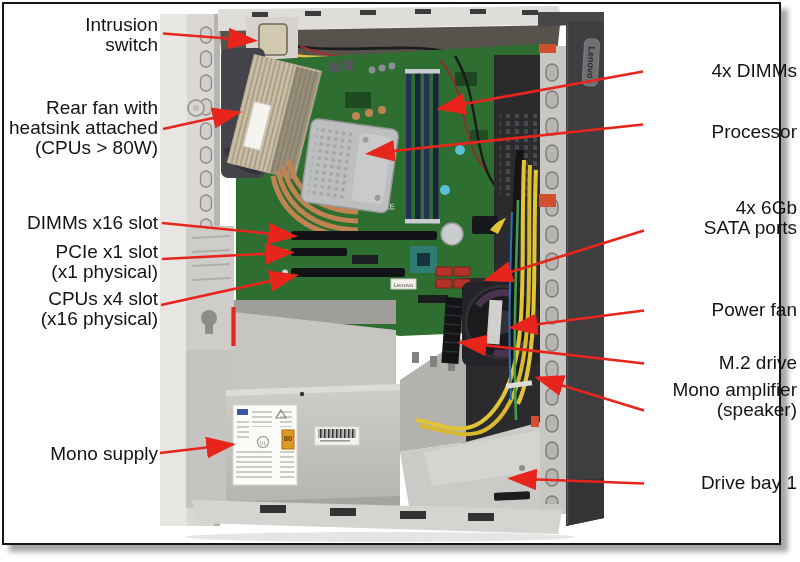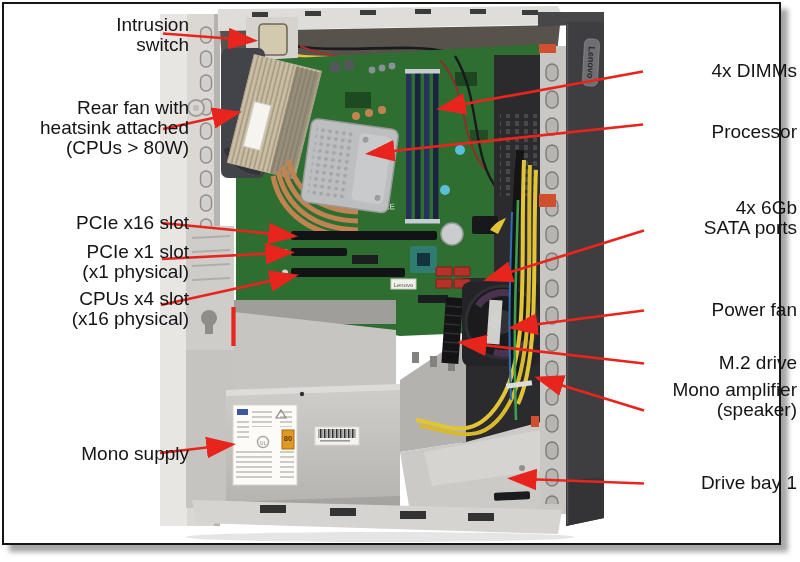--- a/index.html
+++ b/index.html
@@ -4,21 +4,21 @@
 <style>
   html,body{margin:0;padding:0;background:#fff;}
   body{width:800px;height:562px;position:relative;overflow:hidden;
        font-family:"Liberation Sans",sans-serif;}
   .frame{position:absolute;left:2px;top:2px;width:775px;height:539px;
          border:2px solid #151515;background:#ffffff;
          box-shadow:7px 7px 5px rgba(0,0,0,0.35);}
   svg.scene{position:absolute;left:0;top:0;}
   .lbl{position:absolute;font-size:19px;line-height:20px;color:#141414;
        white-space:pre-line;}
-  .lbl.left{left:8px;width:150px;text-align:right;margin-left:31px;}
+  .lbl.left{left:8px;width:150px;text-align:right;}
   .lbl.right{left:647px;width:150px;text-align:right;}
 </style>
 </head>
 <body>
 
 <div class="frame"></div>
 
 <svg class="scene" width="800" height="562" viewBox="0 0 800 562">
   <defs>
     <marker id="ah" markerWidth="11" markerHeight="8" refX="9.5" refY="4" orient="auto">
@@ -299,21 +299,21 @@
     <line x1="644" y1="410.5" x2="538" y2="378" marker-end="url(#ah)"></line>
     <line x1="644" y1="483.5" x2="511" y2="478.5" marker-end="url(#ah)"></line>
   </g>
 </svg>
 
 <div class="lbl left" style="top:15px">Intrusion
 switch</div>
 <div class="lbl left" style="top:98px">Rear fan with
 heatsink attached
 (CPUs &gt; 80W)</div>
-<div class="lbl left" style="top:213px">PCIe x16 slot</div>
+<div class="lbl left" style="top:213px">DIMMs x16 slot</div>
 <div class="lbl left" style="top:242px">PCIe x1 slot
 (x1 physical)</div>
 <div class="lbl left" style="top:289px">CPUs x4 slot
 (x16 physical)</div>
 <div class="lbl left" style="top:444px">Mono supply</div>
 
 <div class="lbl right" style="top:61px">4x DIMMs</div>
 <div class="lbl right" style="top:122px">Processor</div>
 <div class="lbl right" style="top:198px">4x 6Gb
 SATA ports</div>

